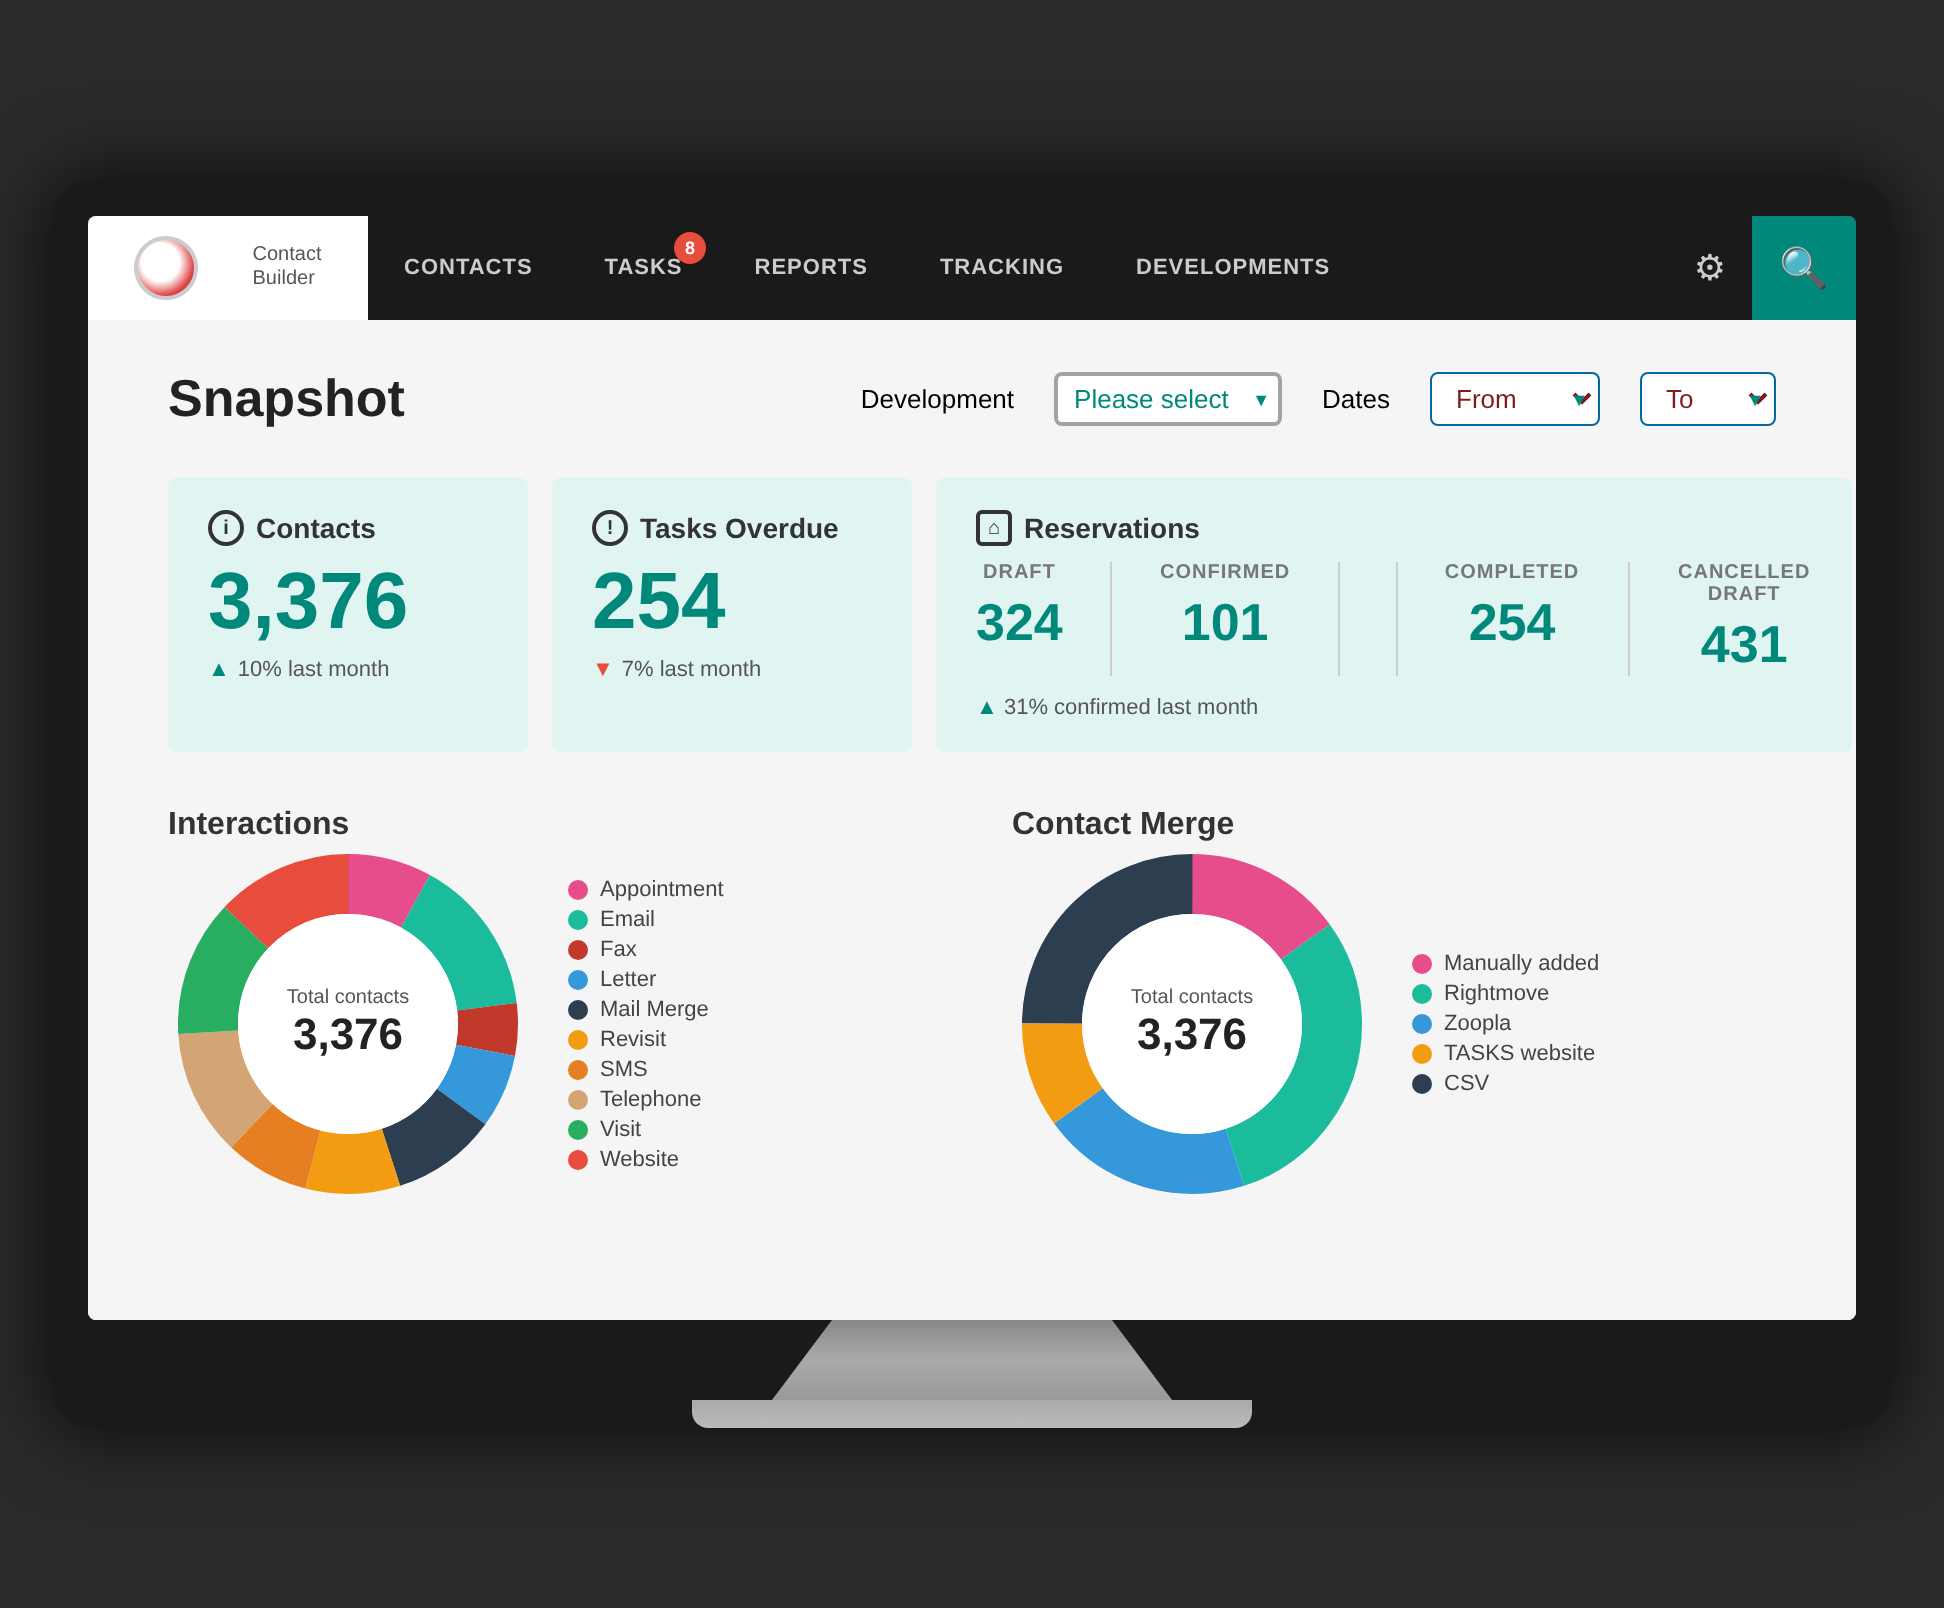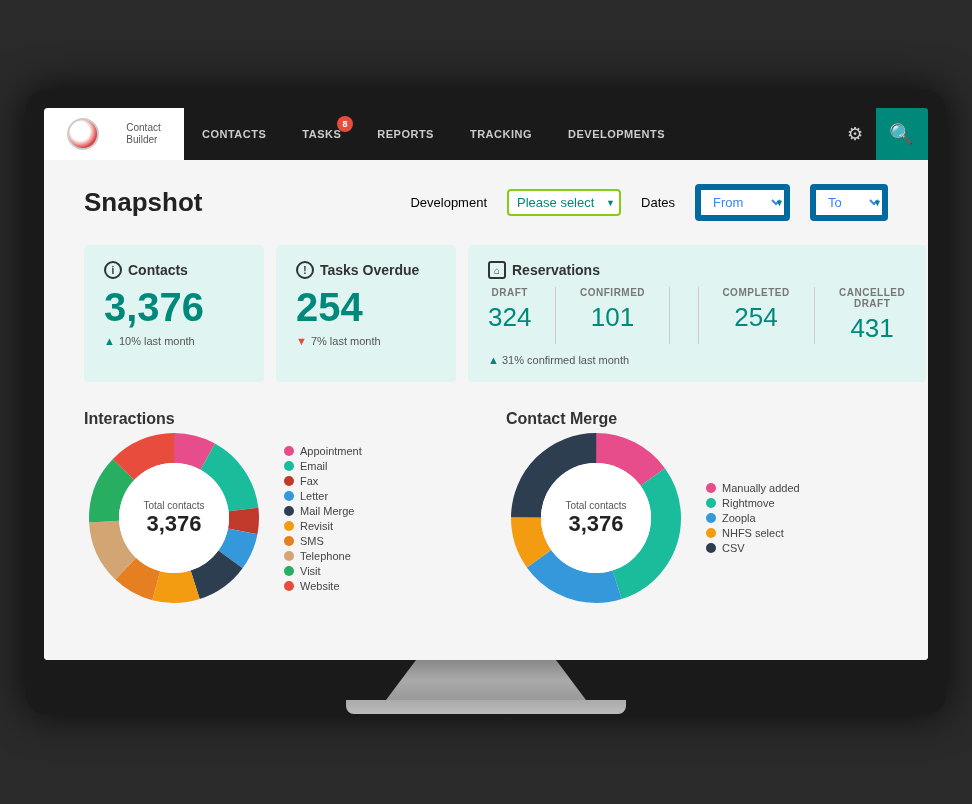--- a/index.html
+++ b/index.html
@@ -163,21 +163,21 @@
       color: #222;
       margin-right: auto;
     }
 
     .filter-label {
       font-size: 13px;
       color: #000000;
     }
 
     .filter-select {
-      border: 2px solid #84cc16;
+      border: 2px solid #a3a3a3;
       border-radius: 4px;
       padding: 4px 24px 4px 8px;
       font-size: 13px;
       color: #00897b;
       background: #fff;
       appearance: none;
       cursor: pointer;
       position: relative;
     }
 
@@ -191,25 +191,25 @@
       font-size: 9px;
       color: #00897b;
       position: absolute;
       right: 6px;
       top: 50%;
       transform: translateY(-50%);
       pointer-events: none;
     }
 
     .filter-from, .filter-to {
-      border: 6px solid #0369a1;
+      border: 1px solid #0369a1;
       border-radius: 4px;
       padding: 4px 24px 4px 8px;
       font-size: 13px;
-      color: #3b82f6;
+      color: #7f1d1d;
       background: #fff;
       cursor: pointer;
     }
 
     
     .stats-row {
       display: flex;
       gap: 12px;
       margin-bottom: 28px;
     }
@@ -288,21 +288,21 @@
       font-size: 10px;
       font-weight: bold;
       color: #777;
       text-transform: uppercase;
       letter-spacing: 0.5px;
       margin-bottom: 4px;
     }
 
     .res-value {
       font-size: 26px;
-      font-weight: normal;
+      font-weight: bold;
       color: #00897b;
     }
 
     .res-divider {
       width: 1px;
       background: #ccc;
       margin: 0 4px;
     }
 
     .res-footer {
@@ -587,21 +587,21 @@
               <div class="legend-item">
                 <div class="legend-dot" style="background:#1abc9c"></div>
                 <span>Rightmove</span>
               </div>
               <div class="legend-item">
                 <div class="legend-dot" style="background:#3498db"></div>
                 <span>Zoopla</span>
               </div>
               <div class="legend-item">
                 <div class="legend-dot" style="background:#f39c12"></div>
-                <span>NHFS select</span>
+                <span>TASKS website</span>
               </div>
               <div class="legend-item">
                 <div class="legend-dot" style="background:#2c3e50"></div>
                 <span>CSV</span>
               </div>
             </div>
           </div>
         </div>
 
       </div>

